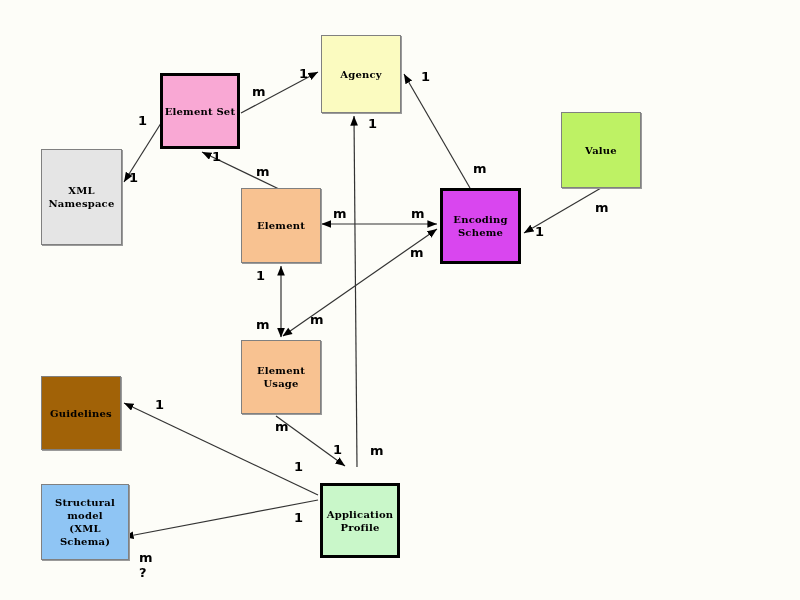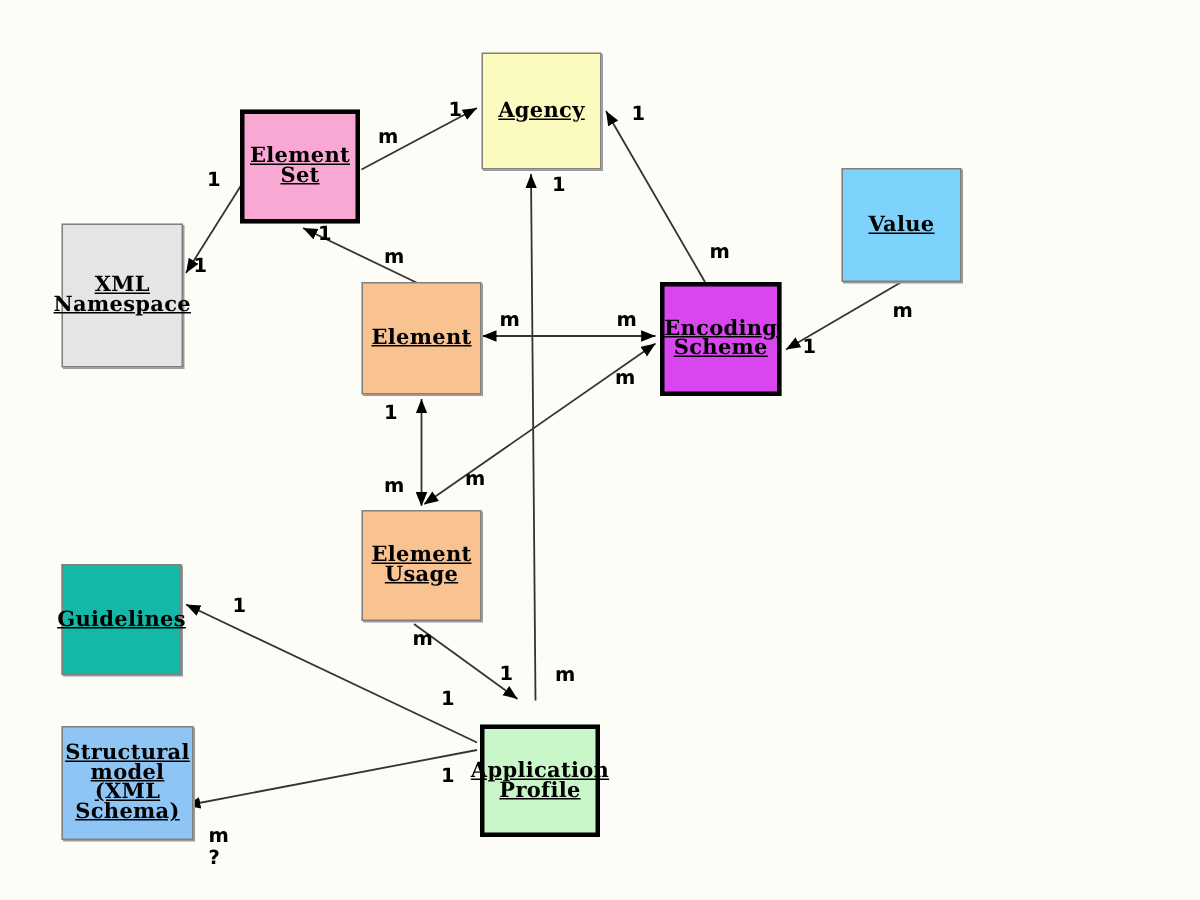--- a/index.html
+++ b/index.html
@@ -21,26 +21,25 @@
     width: 800px; height: 600px;
   }
   .node {
     position: absolute;
     box-sizing: border-box;
     display: flex;
     align-items: center;
     justify-content: center;
     text-align: center;
     font-weight: bold;
-    font-size: 14px;
+    font-size: 10px;
     line-height: 13px;
     color: #000000;
     letter-spacing: 0.2px;
     z-index: 5;
-    text-decoration: underline;
   }
   .node.thin {
     border: 1px solid #808080;
     box-shadow: 1px 1px 0 0 #9a9a9a;
   }
   .node.thick {
     border: 3px solid #000000;
   }
   .card-label {
     position: absolute;
@@ -92,27 +91,27 @@
       </div>
       <div class="node thin" style="left: 41px; top: 149px; width: 81px; height: 96px; background: #e5e5e5;">
         <span>XML<br>Namespace</span>
       </div>
       <div class="node thin" style="left: 241px; top: 188px; width: 80px; height: 75px; background: rgb(248, 194, 145);">
         <span>Element</span>
       </div>
       <div class="node thick" style="left: 440px; top: 188px; width: 81px; height: 76px; background: #d946ef;">
         <span>Encoding<br>Scheme</span>
       </div>
-      <div class="node thin" style="left: 561px; top: 112px; width: 80px; height: 76px; background: #7dd3fc;">
+      <div class="node thin" style="left: 561px; top: 112px; width: 80px; height: 76px; background: #bef264;">
         <span>Value</span>
       </div>
       <div class="node thin" style="left: 241px; top: 340px; width: 80px; height: 74px; background: rgb(248, 194, 145);">
         <span>Element<br>Usage</span>
       </div>
-      <div class="node thin" style="left: 41px; top: 376px; width: 80px; height: 74px; background: #14b8a6;">
+      <div class="node thin" style="left: 41px; top: 376px; width: 80px; height: 74px; background: #a16207;">
         <span>Guidelines</span>
       </div>
       <div class="node thin" style="left: 41px; top: 484px; width: 88px; height: 76px; background: rgb(143, 197, 244);">
         <span>Structural<br>model<br>(XML<br>Schema)</span>
       </div>
       <div class="node thick" style="left: 320px; top: 483px; width: 80px; height: 75px; background: rgb(201, 247, 201);">
         <span>Application<br>Profile</span>
       </div>
     </div>
   <div id="label-layer">

